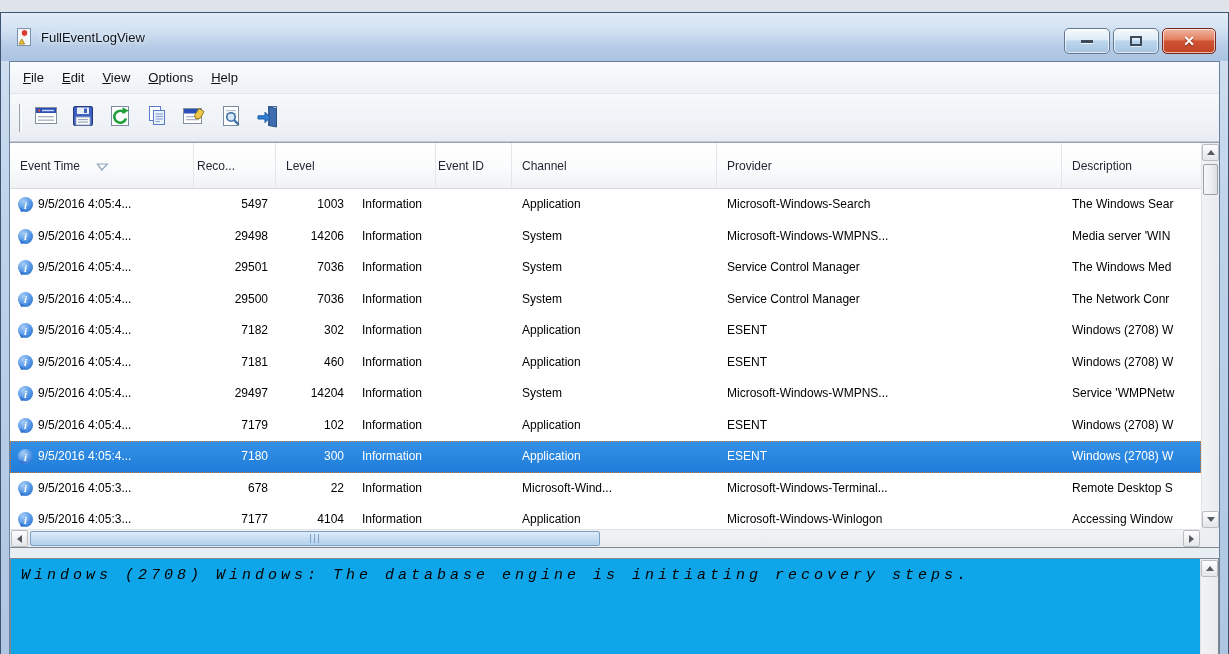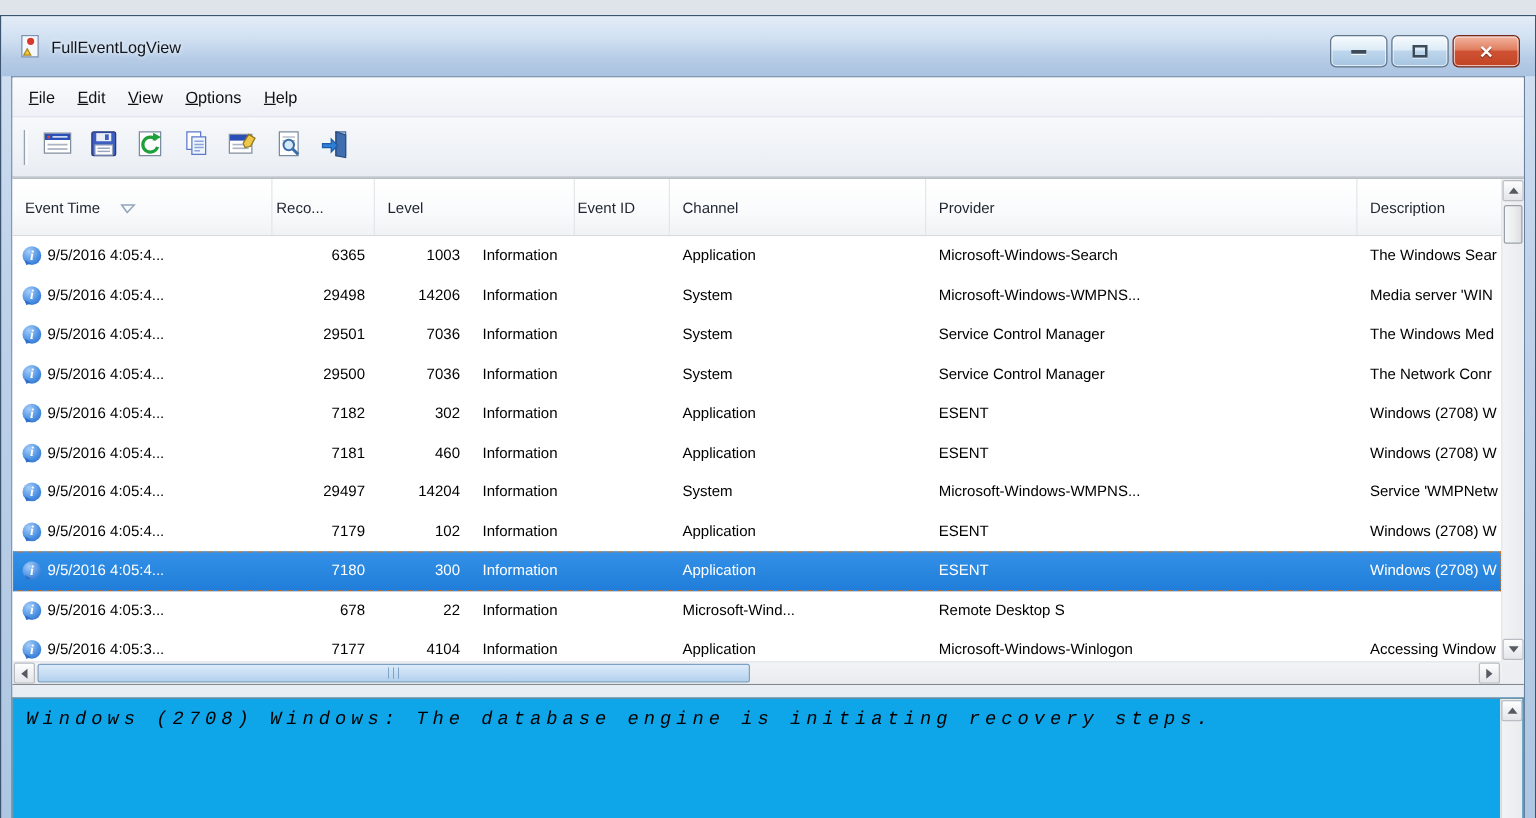--- a/index.html
+++ b/index.html
@@ -40,21 +40,21 @@
     background:linear-gradient(180deg,#ffffff 0%,#fafbfc 55%,#f1f2f4 100%);
     border-bottom:1px solid #d8dade;}
   .hcell{display:flex;align-items:center;font-size:12px;color:var(--hdr,#1e2430);
     border-right:1px solid #e4e6ea;white-space:nowrap;overflow:hidden;}
   .sort-ind{margin-left:16px;margin-top:2px;}
   .rows{position:absolute;top:46px;left:0;right:18px;bottom:18px;overflow:hidden;background:#fff;}
   .row{display:flex;height:31.5px;line-height:31.5px;font-size:12px;color:#000;}
   .cell{white-space:nowrap;overflow:hidden;}
   .row.selected{background:linear-gradient(180deg,#3490e8 0%,var(--sel,#2a87e0) 50%,#1f7cd8 100%);color:#fff;
     outline:1px dotted #c8username;outline:1px dotted #cd7a2e;outline-offset:-1px;}
-  .c-time{width:208px;display:flex;align-items:center;padding-left:8px;}
+  .c-time{width:184px;display:flex;align-items:center;padding-left:8px;}
   .hcell.c-time{padding-left:10px;}
   .c-record{width:82px;text-align:right;padding-right:8px;}
   .hcell.c-record{text-align:left;padding:0 0 0 3px;justify-content:flex-start;}
   .c-eventid{width:76px;text-align:right;padding-right:8px;}
   .hcell.c-eventid{text-align:left;padding:0 0 0 2px;}
   .c-level{width:160px;padding-left:10px;}
   .c-channel{width:205px;padding-left:10px;}
   .c-provider{width:345px;padding-left:10px;}
   .c-desc{flex:1;padding-left:10px;border-right:none;}
   .info-icon{position:relative;flex:0 0 15px;width:15px;height:15px;margin-right:5px;border-radius:50%;
@@ -214,21 +214,21 @@
           <div class="hcell c-desc">
             <span>Description</span>
           </div>
         </div>
       <div class="rows" id="lrows">
           <div class="row">
             <div class="cell c-time">
               <span class="info-icon">i</span>
               <span>9/5/2016 4:05:4...</span>
             </div>
-            <div class="cell c-record">6365</div>
+            <div class="cell c-record">5497</div>
             <div class="cell c-eventid">1003</div>
             <div class="cell c-level">Information</div>
             <div class="cell c-channel">Application</div>
             <div class="cell c-provider">Microsoft-Windows-Search</div>
             <div class="cell c-desc">The Windows Sear</div>
           </div>
           <div class="row">
             <div class="cell c-time">
               <span class="info-icon">i</span>
               <span>9/5/2016 4:05:4...</span>
@@ -326,20 +326,21 @@
           </div>
           <div class="row">
             <div class="cell c-time">
               <span class="info-icon">i</span>
               <span>9/5/2016 4:05:3...</span>
             </div>
             <div class="cell c-record">678</div>
             <div class="cell c-eventid">22</div>
             <div class="cell c-level">Information</div>
             <div class="cell c-channel">Microsoft-Wind...</div>
+            <div class="cell c-provider">Microsoft-Windows-Terminal...</div>
             <div class="cell c-desc">Remote Desktop S</div>
           </div>
           <div class="row">
             <div class="cell c-time">
               <span class="info-icon">i</span>
               <span>9/5/2016 4:05:3...</span>
             </div>
             <div class="cell c-record">7177</div>
             <div class="cell c-eventid">4104</div>
             <div class="cell c-level">Information</div>

